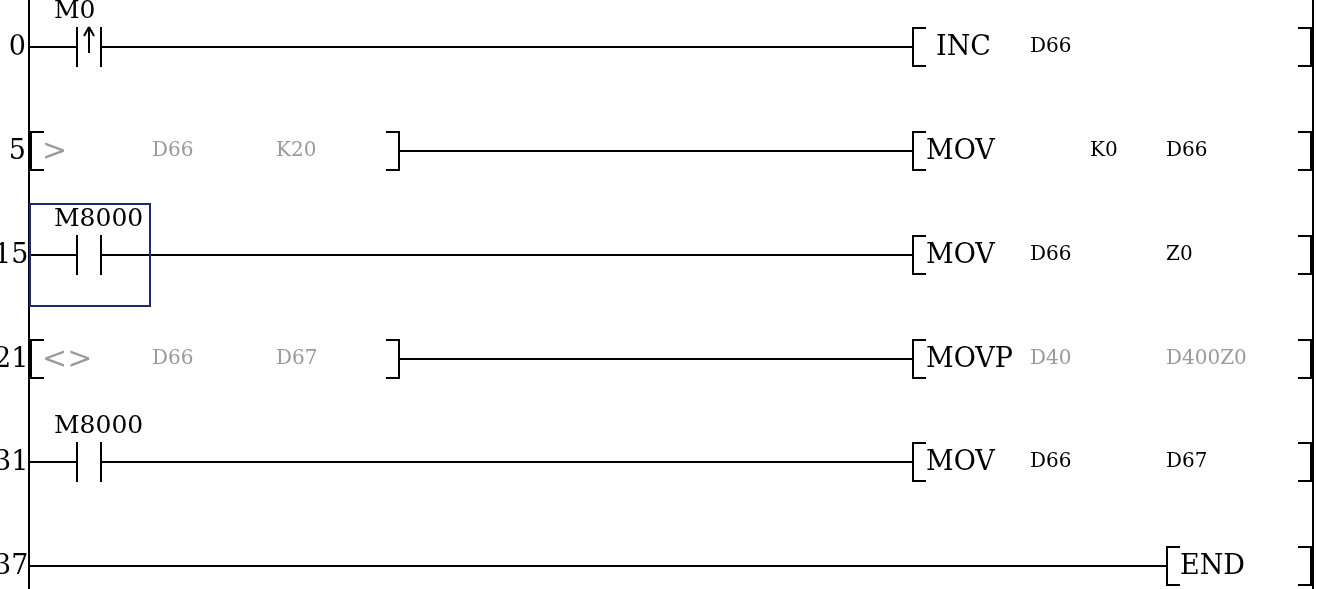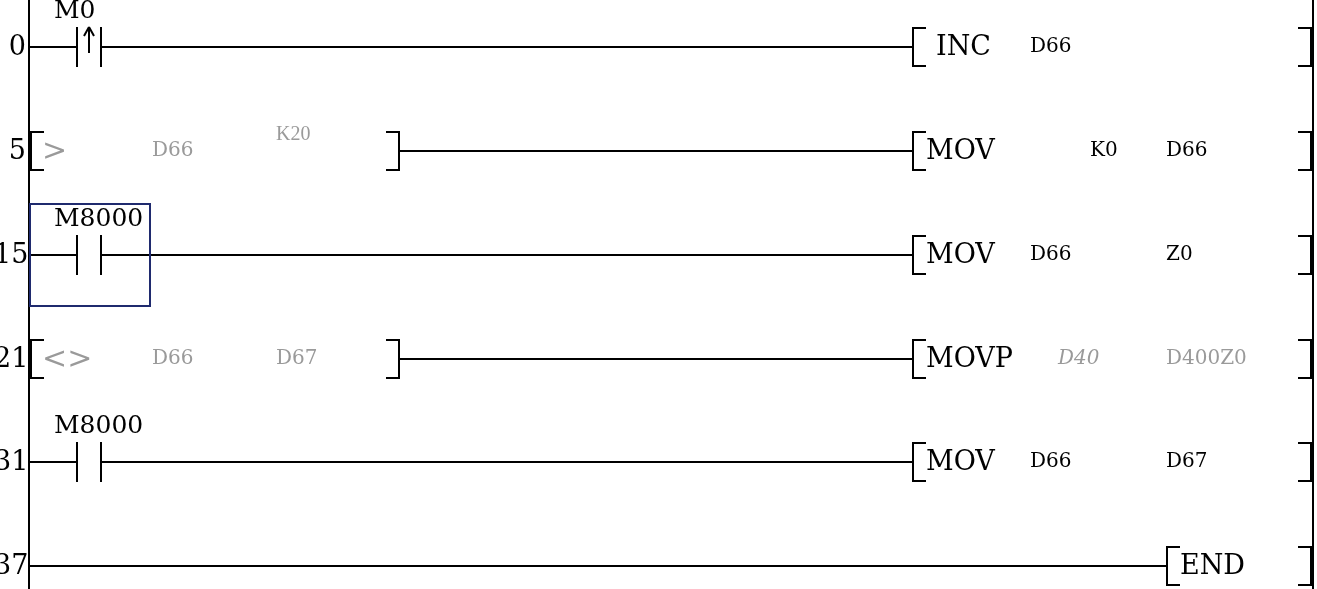--- a/index.html
+++ b/index.html
@@ -104,21 +104,21 @@
     <div class="label-above" style="left: 54px; top: -3px;">M0</div>
     <div class="wire" style="left: 102px; top: 46px; width: 810px;"></div>
     <div class="brk open" style="left: 912px; top: 27px;"></div>
     <div class="opname" style="left: 936px; top: 32px;">INC</div>
     <div class="operand" style="left: 1030px; top: 32px;">D66</div>
     <div class="brk close" style="left: 1298px; top: 27px;"></div>
     <div class="step" style="left: -6px; top: 136px; width: 32px;">5</div>
     <div class="brk open" style="left: 30px; top: 131px;"></div>
     <div class="cmpsym" style="left: 42px; top: 135px;">&gt;</div>
     <div class="operand dim" style="left: 152px; top: 136px;">D66</div>
-    <div class="operand dim" style="left: 276px; top: 120px; font-family: Liberation Serif, serif;">K20</div>
+    <div class="operand dim" style="left: 276px; top: 136px;">K20</div>
     <div class="brk close" style="left: 386px; top: 131px;"></div>
     <div class="wire" style="left: 400px; top: 150px; width: 512px;"></div>
     <div class="brk open" style="left: 912px; top: 131px;"></div>
     <div class="opname" style="left: 926px; top: 136px;">MOV</div>
     <div class="operand" style="left: 1090px; top: 136px;">K0</div>
     <div class="operand" style="left: 1166px; top: 136px;">D66</div>
     <div class="brk close" style="left: 1298px; top: 131px;"></div>
     <div class="step" style="left: -6px; top: 240px; width: 32px;">15</div>
     <div class="wire" style="left: 30px; top: 254px; width: 46px;"></div>
     <div class="contact" style="left: 76px; top: 235px; width: 26px; height: 40px;">
@@ -135,21 +135,21 @@
     <div class="selbox" style="left: 29px; top: 203px; width: 122px; height: 104px;"></div>
     <div class="step" style="left: -6px; top: 344px; width: 32px;">21</div>
     <div class="brk open" style="left: 30px; top: 339px;"></div>
     <div class="cmpsym" style="left: 42px; top: 343px;">&lt;&gt;</div>
     <div class="operand dim" style="left: 152px; top: 344px;">D66</div>
     <div class="operand dim" style="left: 276px; top: 344px;">D67</div>
     <div class="brk close" style="left: 386px; top: 339px;"></div>
     <div class="wire" style="left: 400px; top: 358px; width: 512px;"></div>
     <div class="brk open" style="left: 912px; top: 339px;"></div>
     <div class="opname" style="left: 926px; top: 344px;">MOVP</div>
-    <div class="operand dim" style="left: 1058px; top: 344px; font-style: italic;">D40</div>
+    <div class="operand dim" style="left: 1030px; top: 344px;">D40</div>
     <div class="operand dim" style="left: 1166px; top: 344px;">D400Z0</div>
     <div class="brk close" style="left: 1298px; top: 339px;"></div>
     <div class="step" style="left: -6px; top: 447px; width: 32px;">31</div>
     <div class="wire" style="left: 30px; top: 461px; width: 46px;"></div>
     <div class="contact" style="left: 76px; top: 442px; width: 26px; height: 40px;">
       <div class="bar l"></div>
       <div class="bar r"></div>
     </div>
     <div class="label-above" style="left: 54px; top: 412px;">M8000</div>
     <div class="wire" style="left: 102px; top: 461px; width: 810px;"></div>

